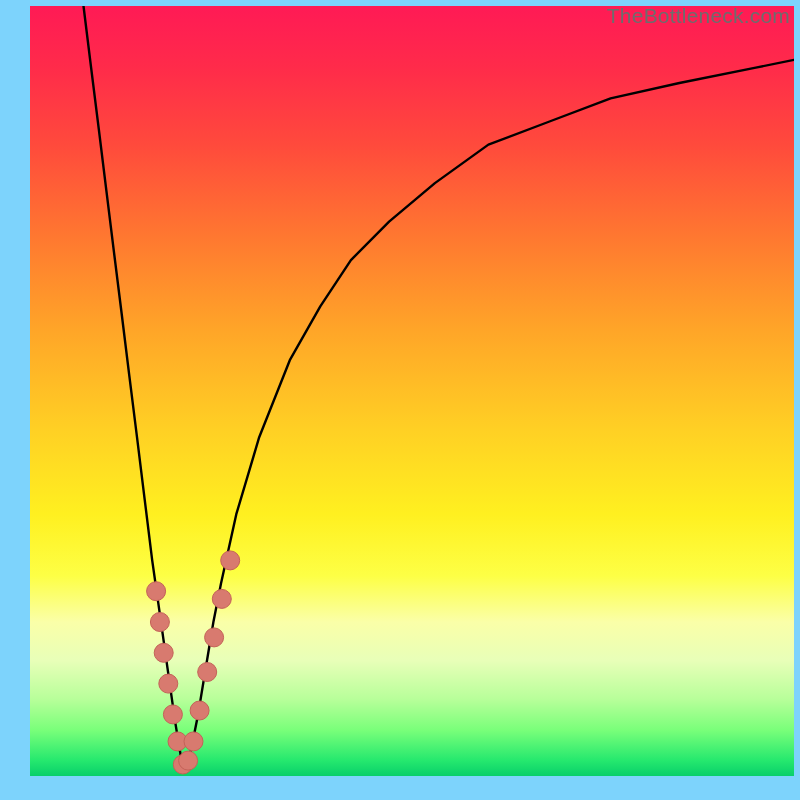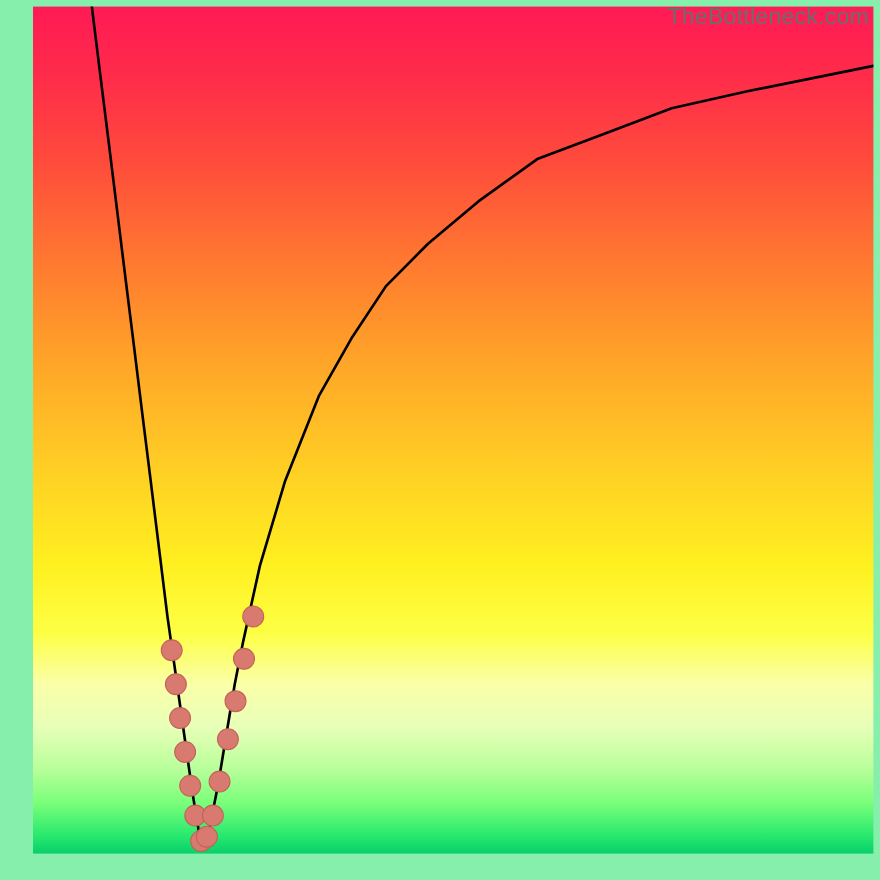--- a/index.html
+++ b/index.html
@@ -8,21 +8,21 @@
     width: 800px;
     height: 800px;
     overflow: hidden;
     background: #000;
     font-family: Arial, Helvetica, sans-serif;
   }
   .frame {
     position: relative;
     width: 800px;
     height: 800px;
-    background: #86efac;
+    background: #7dd3fc;
   }
   .plot {
     position: absolute;
     left: 30px;
     top: 6px;
     width: 764px;
     height: 770px;
     background: linear-gradient(
       to bottom,
       #ff1a55 0%,

